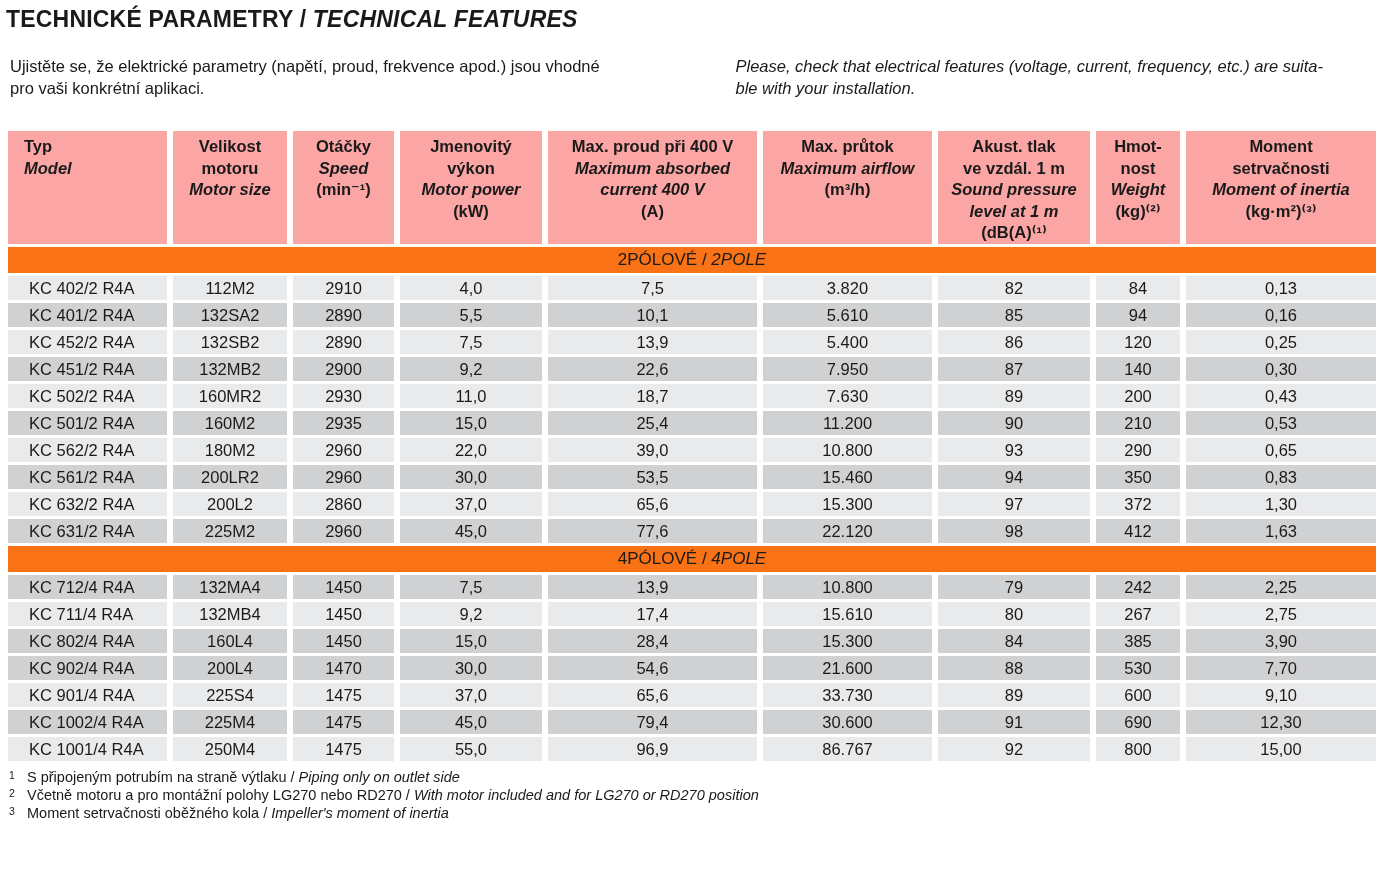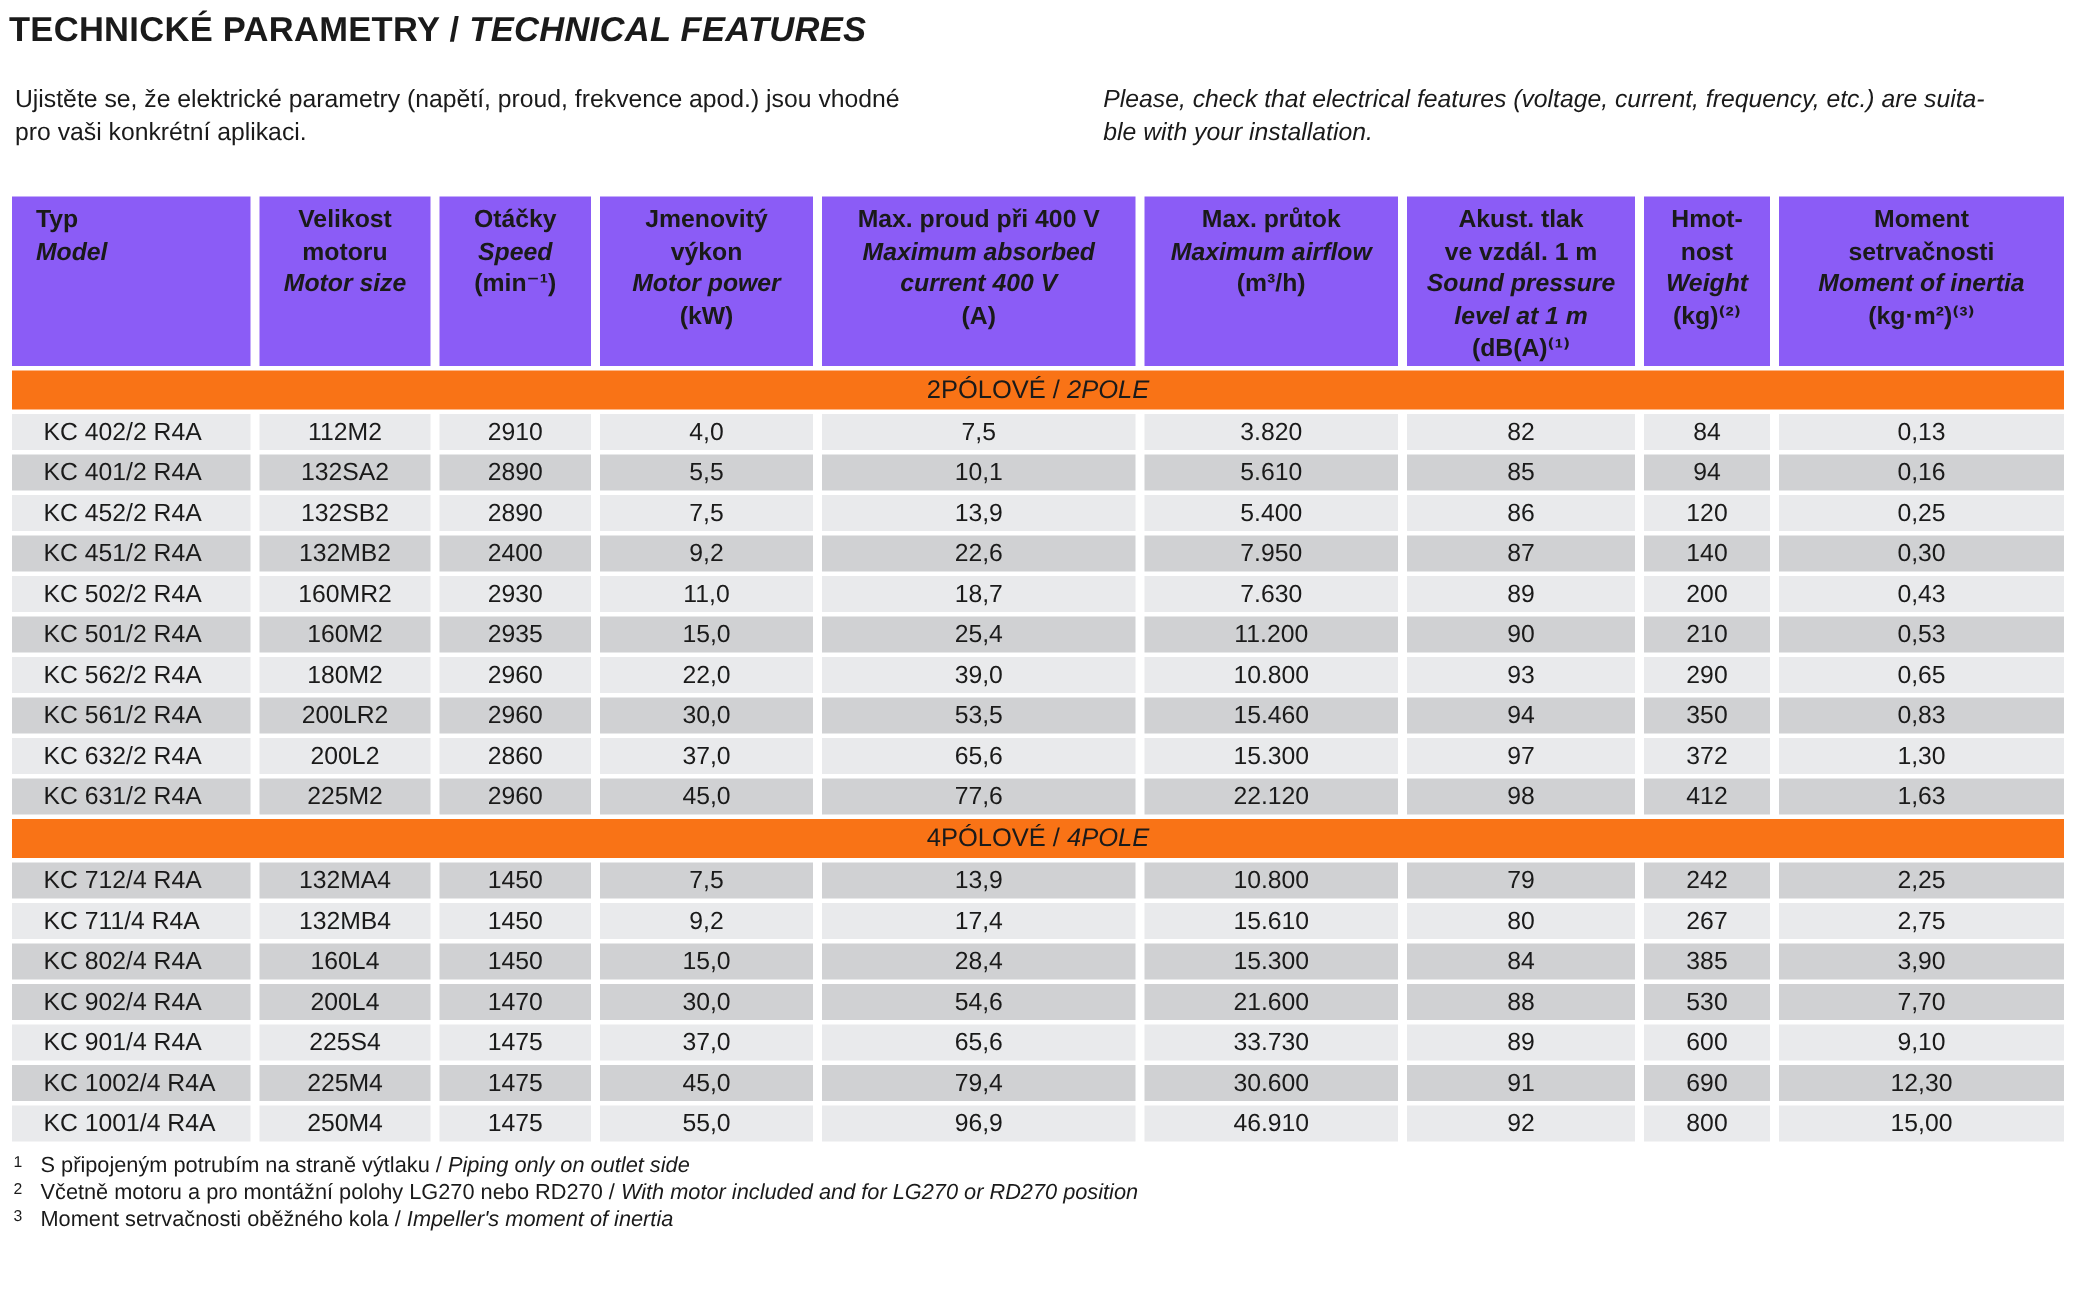--- a/index.html
+++ b/index.html
@@ -22,21 +22,21 @@
   .intro-col{font-size:16.5px;line-height:22px;}
   .intro-cs{width:655px;}
   .intro-en{margin-left:72px;width:640px;font-style:italic;}
 
   
   table.tbl{
     border-collapse:separate;border-spacing:6px 3px;
     margin:29px 2px 0 2px;width:1380px;table-layout:fixed;
   }
   .tbl th{
-    background:#8b5cf6;vertical-align:top;text-align:center;
+    background:#fca5a5;vertical-align:top;text-align:center;
     padding:5px 2px 0 2px;height:108px;
     font-size:16.5px;font-weight:bold;line-height:21.5px;
   }
   .tbl th.first{text-align:left;padding-left:16px;}
   .hl{white-space:nowrap;}
   .hl.en{font-style:italic;}
   .hl.cs,.hl.unit{font-style:normal;}
 
   .tbl td{
     height:24px;font-size:16.5px;text-align:center;
@@ -176,21 +176,21 @@
           <td>7,5</td>
           <td>13,9</td>
           <td>5.400</td>
           <td>86</td>
           <td>120</td>
           <td>0,25</td>
         </tr>
         <tr class="data-row dark">
           <td class="first">KC 451/2 R4A</td>
           <td>132MB2</td>
-          <td>2400</td>
+          <td>2900</td>
           <td>9,2</td>
           <td>22,6</td>
           <td>7.950</td>
           <td>87</td>
           <td>140</td>
           <td>0,30</td>
         </tr>
         <tr class="data-row light">
           <td class="first">KC 502/2 R4A</td>
           <td>160MR2</td>
@@ -325,21 +325,21 @@
           <td>91</td>
           <td>690</td>
           <td>12,30</td>
         </tr>
         <tr class="data-row light">
           <td class="first">KC 1001/4 R4A</td>
           <td>250M4</td>
           <td>1475</td>
           <td>55,0</td>
           <td>96,9</td>
-          <td>46.910</td>
+          <td>86.767</td>
           <td>92</td>
           <td>800</td>
           <td>15,00</td>
         </tr>
       </tbody>
   </table>
 
   <div class="footnotes" id="footnotes">
       <div class="fn-line"><span class="fn-marker">1</span><span class="fn-cs">S připojeným potrubím na straně výtlaku</span><span class="fn-sep"> / </span><span class="fn-en">Piping only on outlet side</span></div>
       <div class="fn-line"><span class="fn-marker">2</span><span class="fn-cs">Včetně motoru a pro montážní polohy LG270 nebo RD270</span><span class="fn-sep"> / </span><span class="fn-en">With motor included and for LG270 or RD270 position</span></div>

